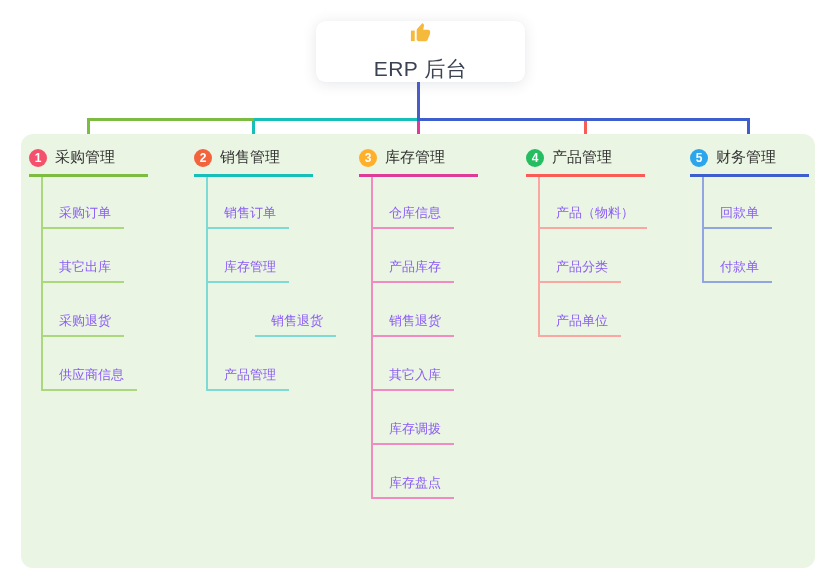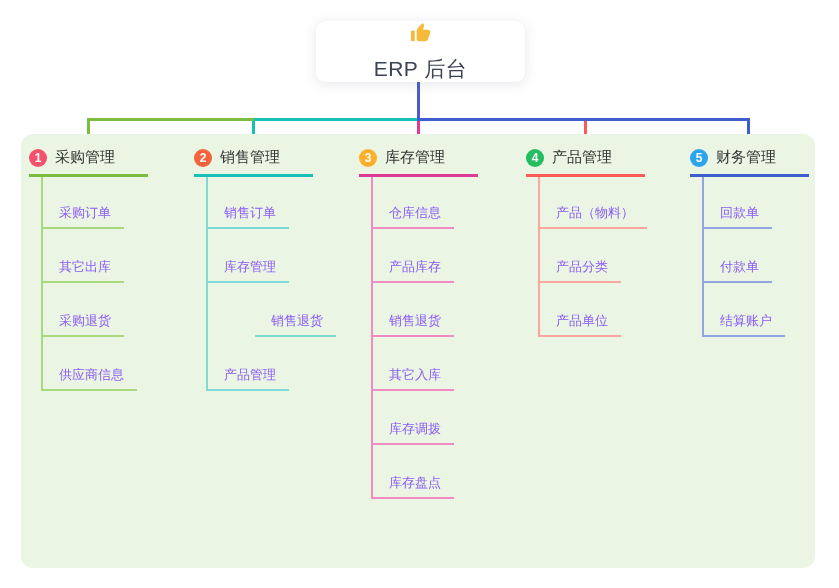--- a/index.html
+++ b/index.html
@@ -173,19 +173,16 @@
       <span class="badge" style="background: rgb(43, 166, 236);">5</span>
       <span class="branch-label">财务管理</span>
     </div>
     <div class="children" style="border-left-color: rgb(146, 165, 224);">
         <div class="child">
           <span class="child-label" style="border-bottom-color: rgb(146, 165, 224);">回款单</span>
         </div>
         <div class="child">
           <span class="child-label" style="border-bottom-color: rgb(146, 165, 224);">付款单</span>
         </div>
-        <div class="child">
-          <span class="child-label" style="border-bottom-color: rgb(146, 165, 224);">结算账户</span>
-        </div>
       </div>
   </div>
 
 </div>
 
 </body></html>

